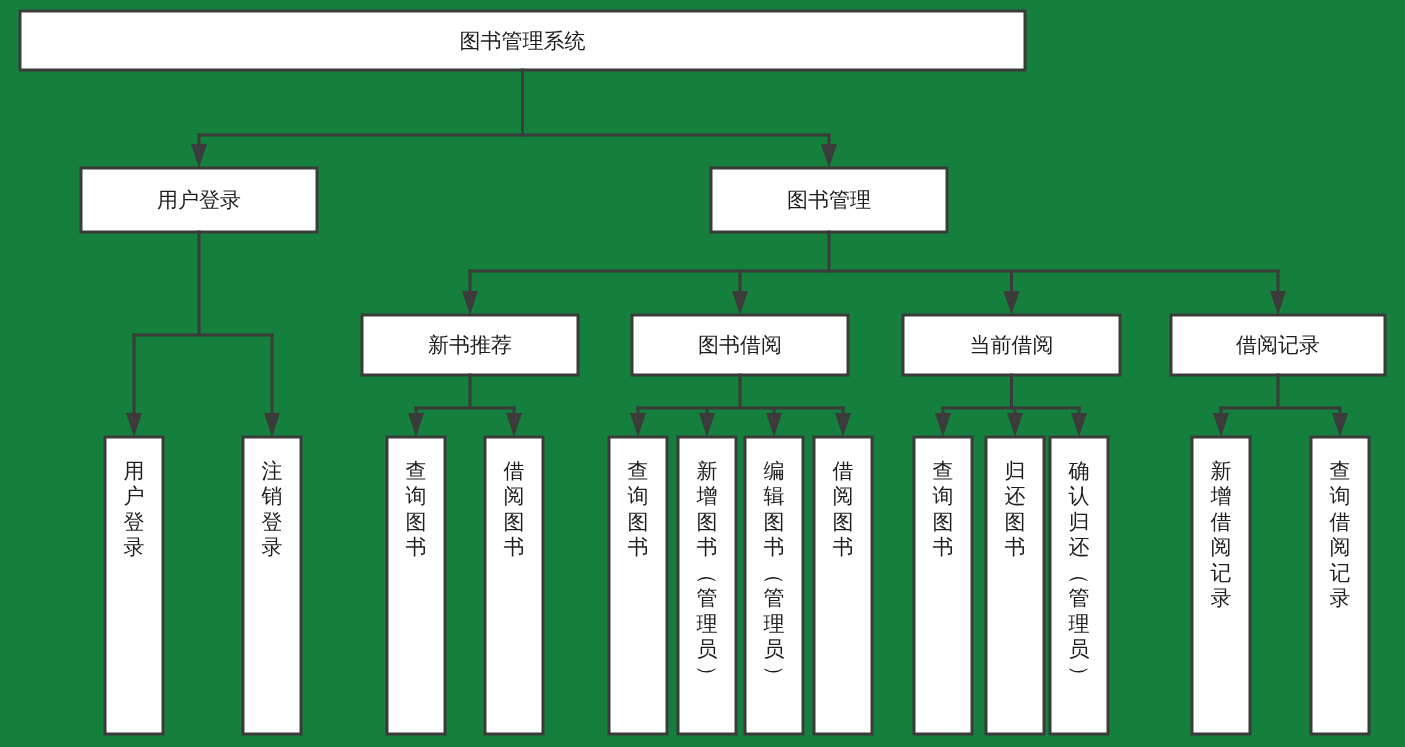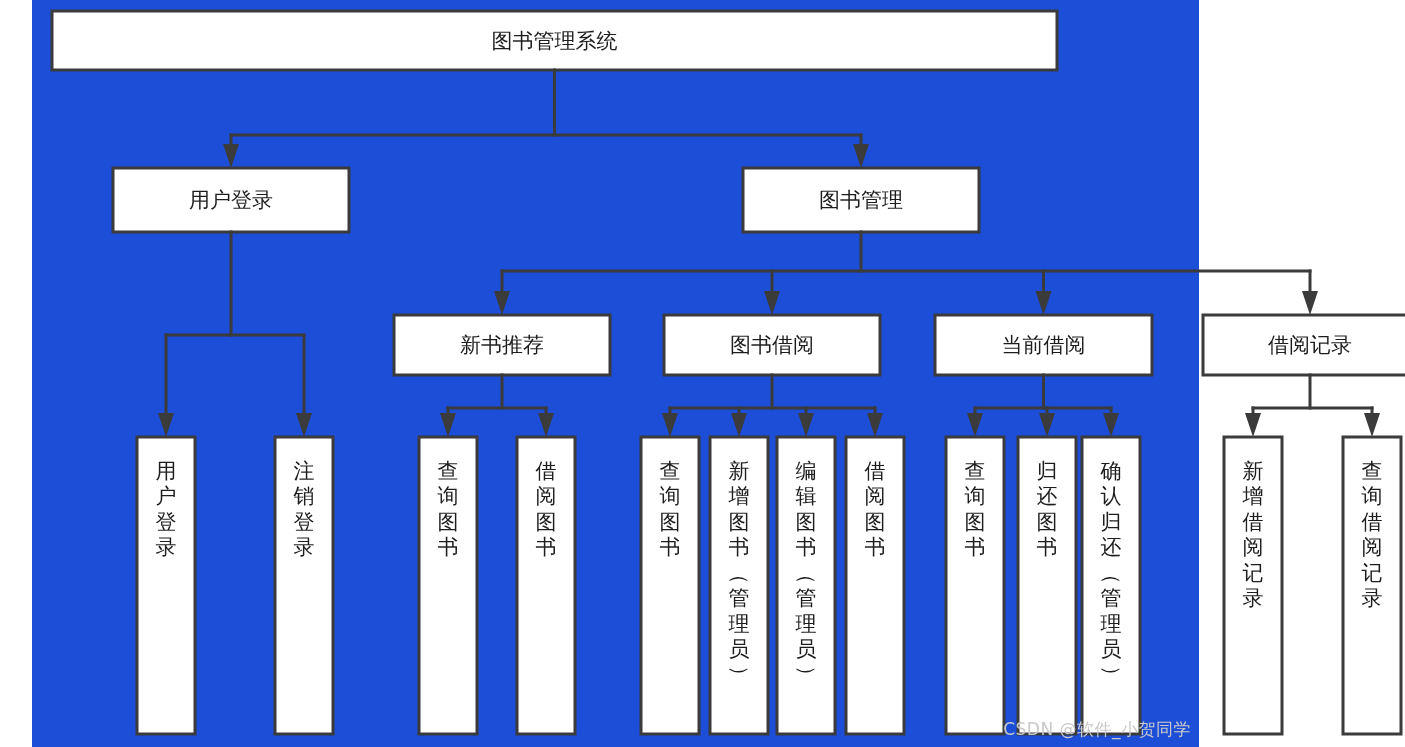--- a/index.html
+++ b/index.html
@@ -1,21 +1,21 @@
 <!DOCTYPE html>
 <html><head>
 <meta charset="utf-8">
 <style>
   html,body{margin:0;padding:0;background:#ffffff;}
   body{
     width:1405px;height:747px;
     font-family:"DejaVu Sans","Liberation Sans",sans-serif;
     overflow:hidden;
   }
-  #diagram-root{position:relative;width:1167px;height:747px;background:#1d4ed8;margin-left:32px;}
+  #diagram-root{position:relative;width:1405px;height:747px;background:#15803d;}
   svg.diagram{position:absolute;left:0;top:0;width:1405px;height:747px;}
   .node-box{fill:#ffffff;stroke:#3b3b3b;stroke-width:3;}
   .connector{stroke:#3b3b3b;stroke-width:3;fill:none;}
   .arrow-head{fill:#3b3b3b;stroke:none;}
   .node-label{
     font-family:"DejaVu Sans","Liberation Sans",sans-serif;
     fill:#1d1d1d;font-size:21px;dominant-baseline:middle;text-anchor:middle;
   }
   .node-label-vert{
     font-family:"DejaVu Sans","Liberation Sans",sans-serif;
@@ -230,14 +230,13 @@
       <path d="M 1007 413 L 1023 413 L 1015 437 Z" class="arrow-head"></path>
       <line x1="1079" y1="408" x2="1079" y2="413" class="connector" stroke-linecap="square"></line>
       <path d="M 1071 413 L 1087 413 L 1079 437 Z" class="arrow-head"></path>
       <line x1="1278" y1="375" x2="1278" y2="408" class="connector" stroke-linecap="square"></line>
       <line x1="1221" y1="408" x2="1340" y2="408" class="connector" stroke-linecap="square"></line>
       <line x1="1221" y1="408" x2="1221" y2="413" class="connector" stroke-linecap="square"></line>
       <path d="M 1213 413 L 1229 413 L 1221 437 Z" class="arrow-head"></path>
       <line x1="1340" y1="408" x2="1340" y2="413" class="connector" stroke-linecap="square"></line>
       <path d="M 1332 413 L 1348 413 L 1340 437 Z" class="arrow-head"></path>
     </svg>
-  <div class="watermark">CSDN @软件_小贺同学</div>
 </div>
 
 </body></html>

